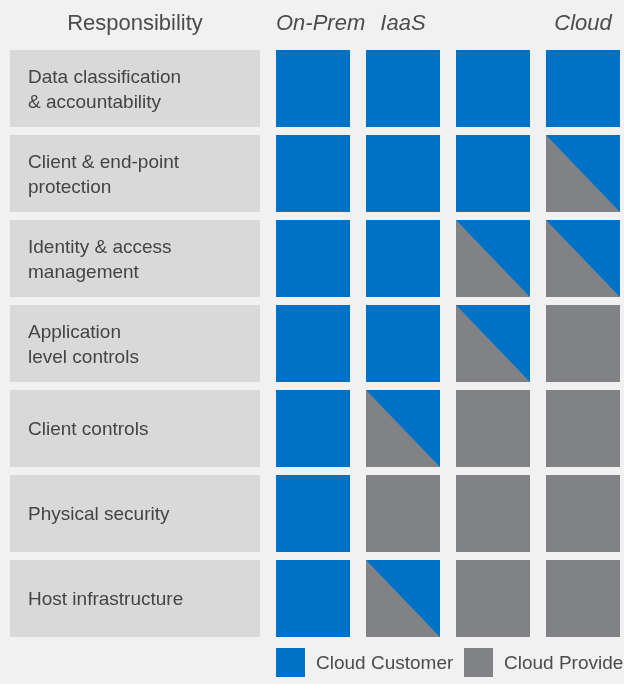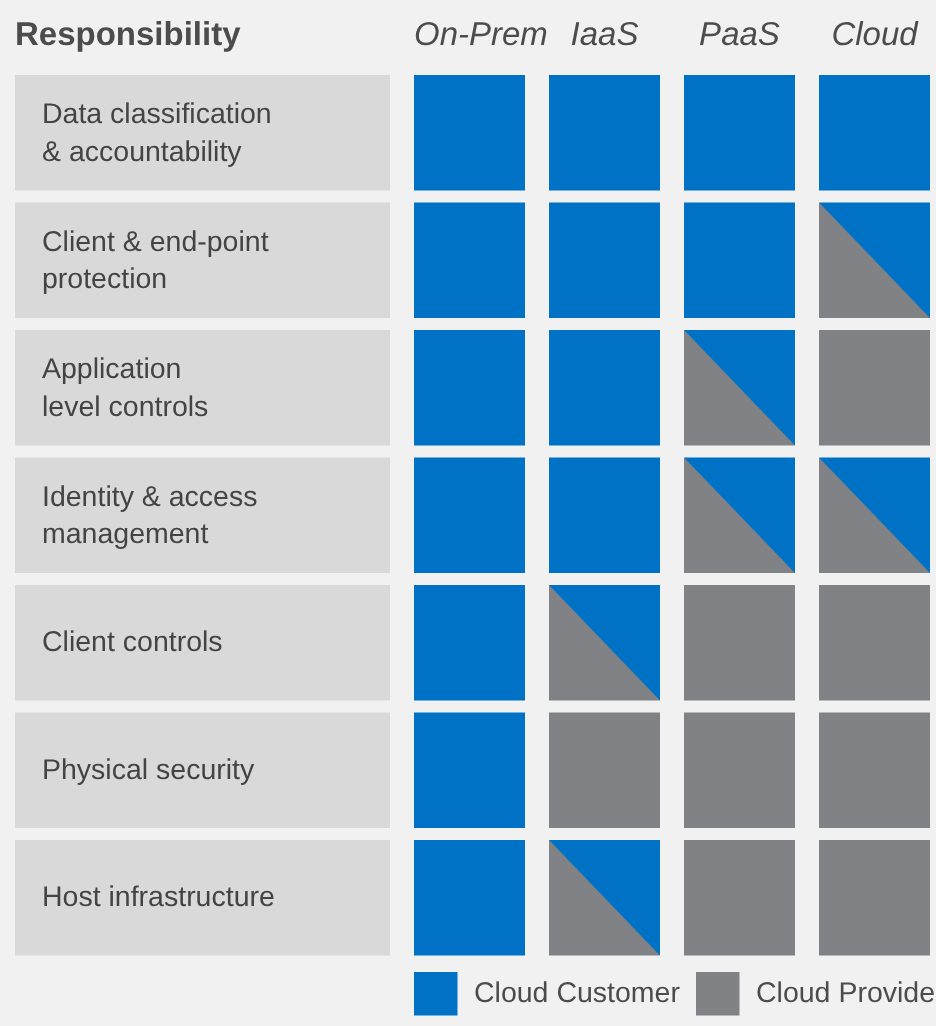--- a/index.html
+++ b/index.html
@@ -35,22 +35,21 @@
     height: 46px;
     line-height: 46px;
     font-size: 22px;
     color: #4c4c4c;
     white-space: nowrap;
     text-align: center;
   }
   .header-resp {
     left: 10px;
     width: 250px;
-    text-align: left;
-    font-weight: bold;
+    text-align: center;
   }
   .header-col { width: 74px; font-style: italic; }
   .hc0 { left: 276px; }
   .hc1 { left: 366px; }
   .hc2 { left: 456px; }
   .hc3 { left: 546px; }
 
   
   .rows {
     position: absolute;
@@ -134,21 +133,20 @@
 </style>
 </head>
 <body>
 
 <div id="matrix-root">
 
   <div class="header-row">
     <div class="header-cell header-resp">Responsibility</div>
     <div class="header-cell header-col hc0">On-Prem</div>
     <div class="header-cell header-col hc1">IaaS</div>
-    <div class="header-cell header-col hc2">PaaS</div>
     <div class="header-cell header-col hc3">Cloud</div>
   </div>
 
   <div class="rows">
 
     <div class="row">
       <div class="row-label">
         <span class="row-label-text">Data classification
 &amp; accountability</span>
       </div>
@@ -164,38 +162,38 @@
 protection</span>
       </div>
       <div class="cell c0 customer"></div>
       <div class="cell c1 customer"></div>
       <div class="cell c2 customer"></div>
       <div class="cell c3 split"></div>
     </div>
 
     <div class="row">
       <div class="row-label">
+        <span class="row-label-text">Identity &amp; access
+management</span>
+      </div>
+      <div class="cell c0 customer"></div>
+      <div class="cell c1 customer"></div>
+      <div class="cell c2 split"></div>
+      <div class="cell c3 split"></div>
+    </div>
+
+    <div class="row">
+      <div class="row-label">
         <span class="row-label-text">Application
 level controls</span>
       </div>
       <div class="cell c0 customer"></div>
       <div class="cell c1 customer"></div>
       <div class="cell c2 split"></div>
       <div class="cell c3 provider"></div>
-    </div>
-
-    <div class="row">
-      <div class="row-label">
-        <span class="row-label-text">Identity &amp; access
-management</span>
-      </div>
-      <div class="cell c0 customer"></div>
-      <div class="cell c1 customer"></div>
-      <div class="cell c2 split"></div>
-      <div class="cell c3 split"></div>
     </div>
 
     <div class="row">
       <div class="row-label">
         <span class="row-label-text">Client controls</span>
       </div>
       <div class="cell c0 customer"></div>
       <div class="cell c1 split"></div>
       <div class="cell c2 provider"></div>
       <div class="cell c3 provider"></div>

